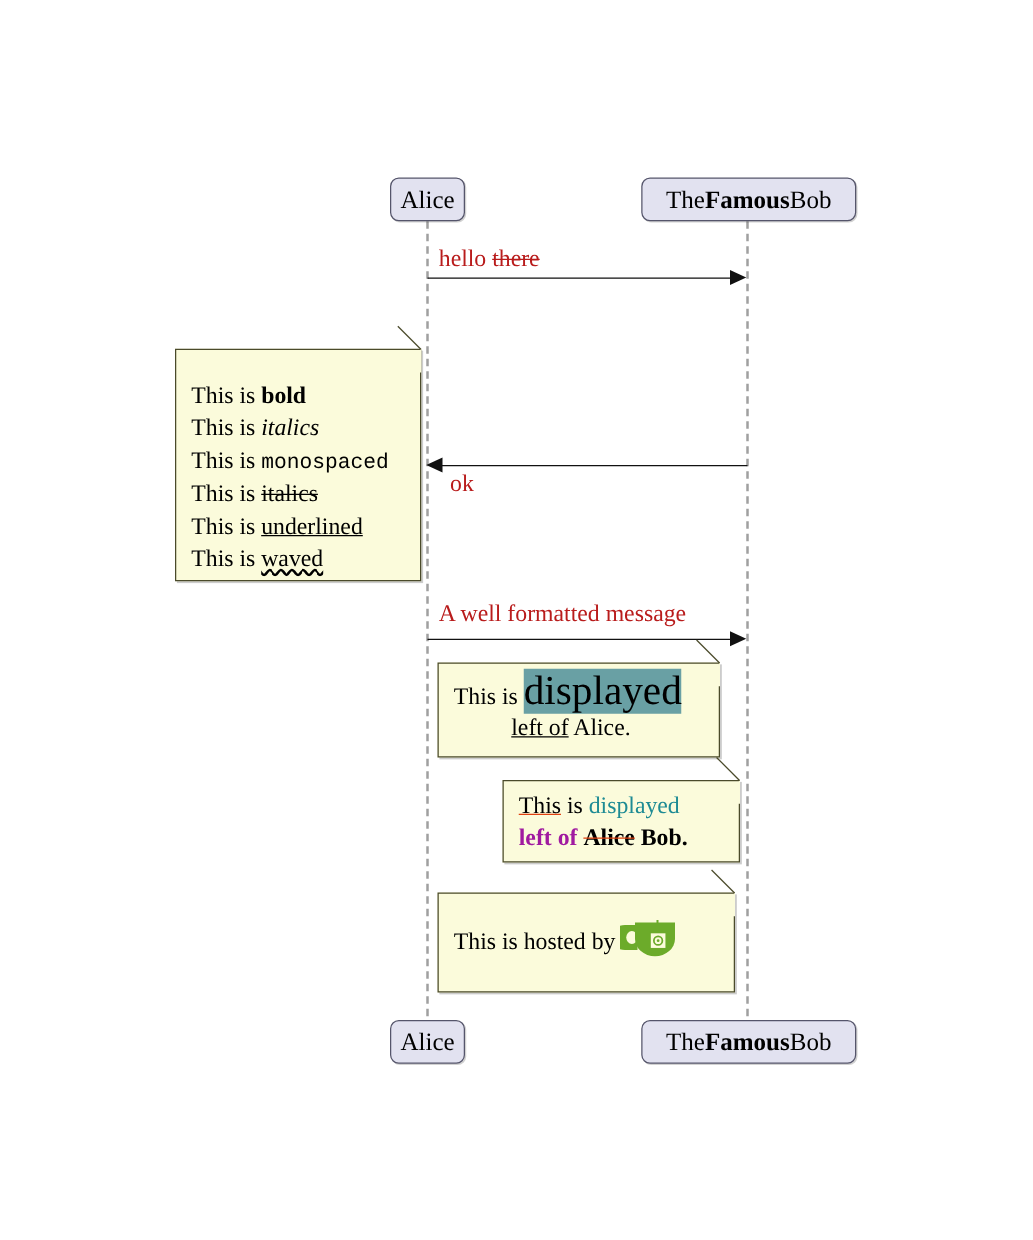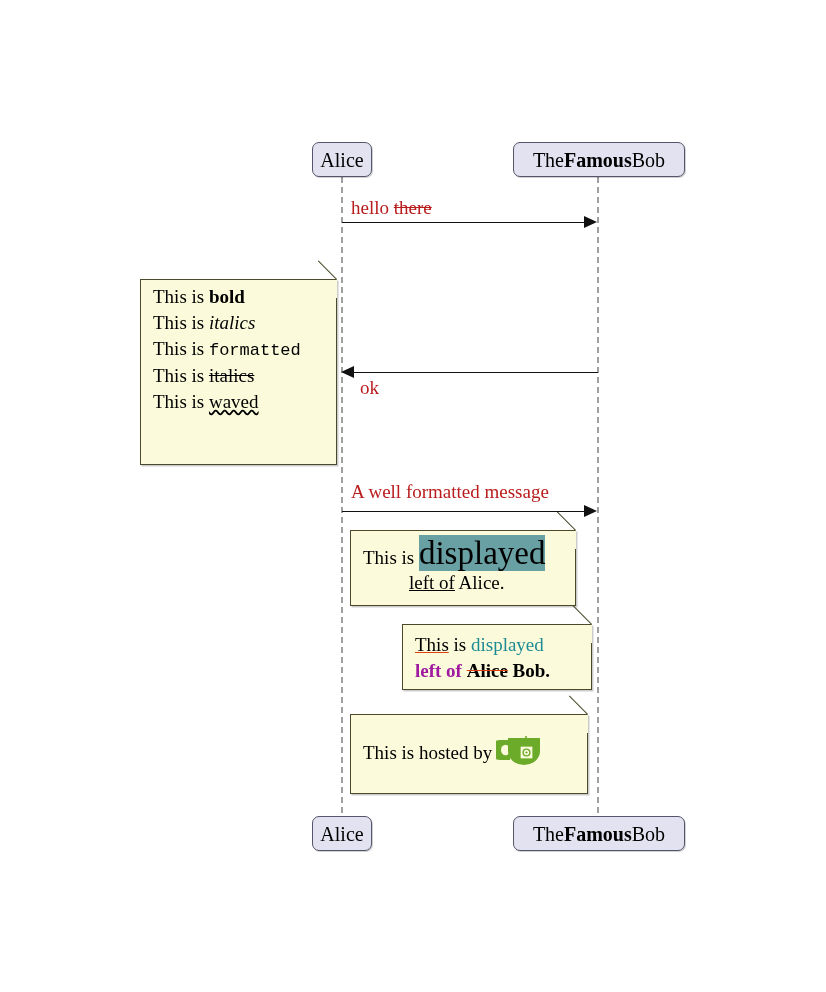--- a/index.html
+++ b/index.html
@@ -75,21 +75,21 @@
 
   
   .note {
     position: absolute;
     box-sizing: border-box;
     background: #FBFBDB;
     border: 1.4px solid #4A4A2A;
     color: #000;
     font-size: 19px;
     line-height: 1.38;
-    padding: 4px 12px 8px 12px;
+    padding: 24px 12px 8px 12px;
     box-shadow: 1.5px 1.5px 0 rgba(0,0,0,0.20);
   }
   .note .fold-tri {
     position: absolute;
     top: -1px; right: -1px;
     width: 0; height: 0;
     border-left: 19px solid transparent;
     border-bottom: 19px solid #FBFBDB;
   }
   .note .fold-line {
@@ -154,24 +154,27 @@
     <span class="fold-tri"></span>
     <span class="fold-line"></span>
 
     <div class="line">
       <span>This is </span><span class="bold">bold</span>
     </div>
     <div class="line">
       <span>This is </span><span class="ital">italics</span>
     </div>
     <div class="line">
-      <span>This is </span><span class="mono">formatted</span>
+      <span>This is </span><span class="mono">monospaced</span>
     </div>
     <div class="line">
       <span>This is </span><span class="strike">italics</span>
+    </div>
+    <div class="line">
+      <span>This is </span><span class="under">underlined</span>
     </div>
     <div class="line">
       <span>This is </span><span class="waved">waved</span>
     </div>
   </div>
 
   <div class="msg-label" style="left:360px; top:350px;margin-top:28px;">
     <span>ok</span>
   </div>
   <div class="msg-line" style="left:345px; top:372px; width:253px;"></div>

